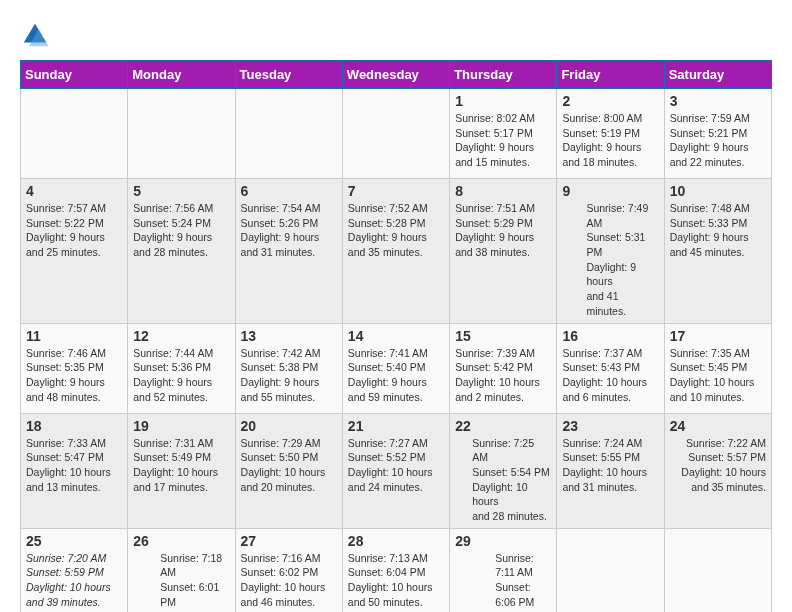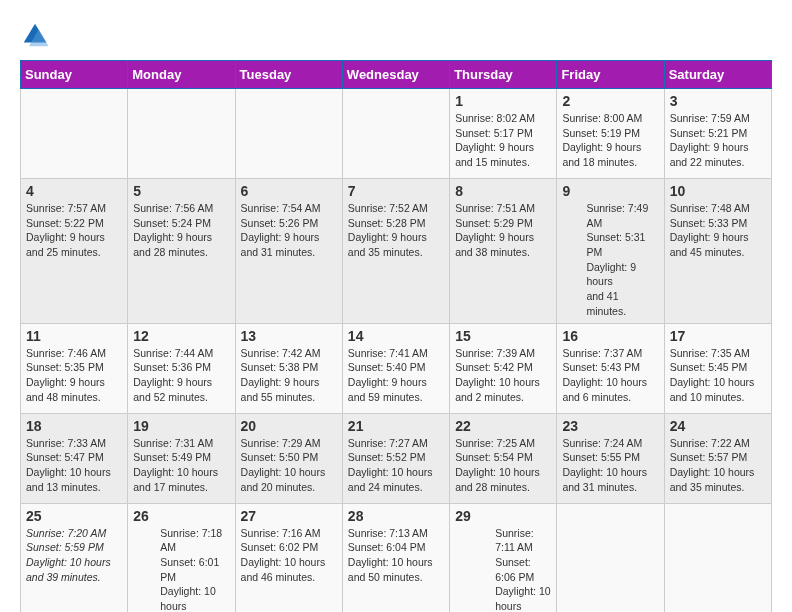--- a/index.html
+++ b/index.html
@@ -281,35 +281,35 @@
         </td>
         <td>
           <span class="day-number">21</span>
           <div class="day-info" style="white-space: pre-line;">Sunrise: 7:27 AM
 Sunset: 5:52 PM
 Daylight: 10 hours
 and 24 minutes.</div>
         </td>
         <td>
           <span class="day-number">22</span>
-          <div class="day-info" style="white-space: pre-line;">Sunrise: 7:25 AM
+          <div class="day-info" style="white-space: pre-line; margin-left: 17px;">Sunrise: 7:25 AM
 Sunset: 5:54 PM
 Daylight: 10 hours
 and 28 minutes.</div>
         </td>
         <td>
           <span class="day-number">23</span>
           <div class="day-info" style="white-space: pre-line;">Sunrise: 7:24 AM
 Sunset: 5:55 PM
 Daylight: 10 hours
 and 31 minutes.</div>
         </td>
         <td>
           <span class="day-number">24</span>
-          <div class="day-info" style="white-space: pre-line;">Sunrise: 7:22 AM
+          <div class="day-info" style="white-space: pre-line; text-align: right;">Sunrise: 7:22 AM
 Sunset: 5:57 PM
 Daylight: 10 hours
 and 35 minutes.</div>
         </td>
       </tr>
       <tr>
         <td>
           <span class="day-number">25</span>
           <div class="day-info" style="white-space: pre-line; font-style: italic;">Sunrise: 7:20 AM
 Sunset: 5:59 PM

